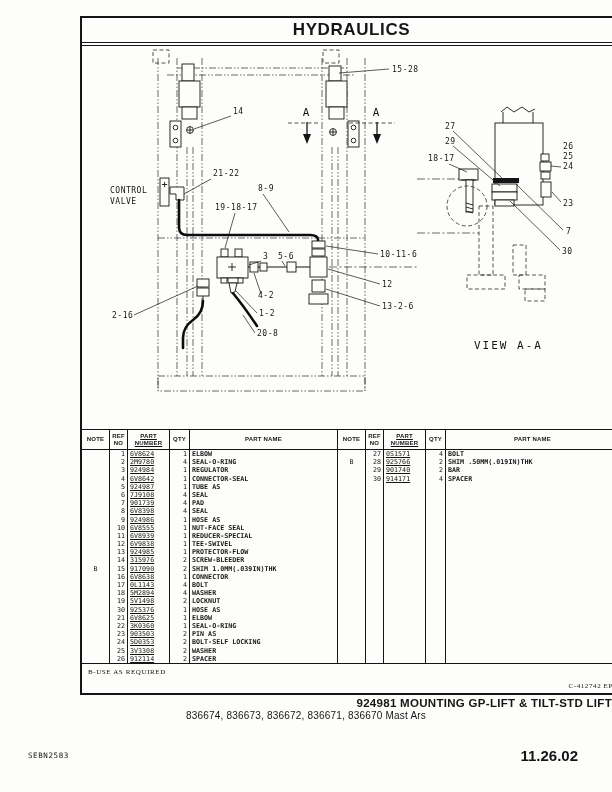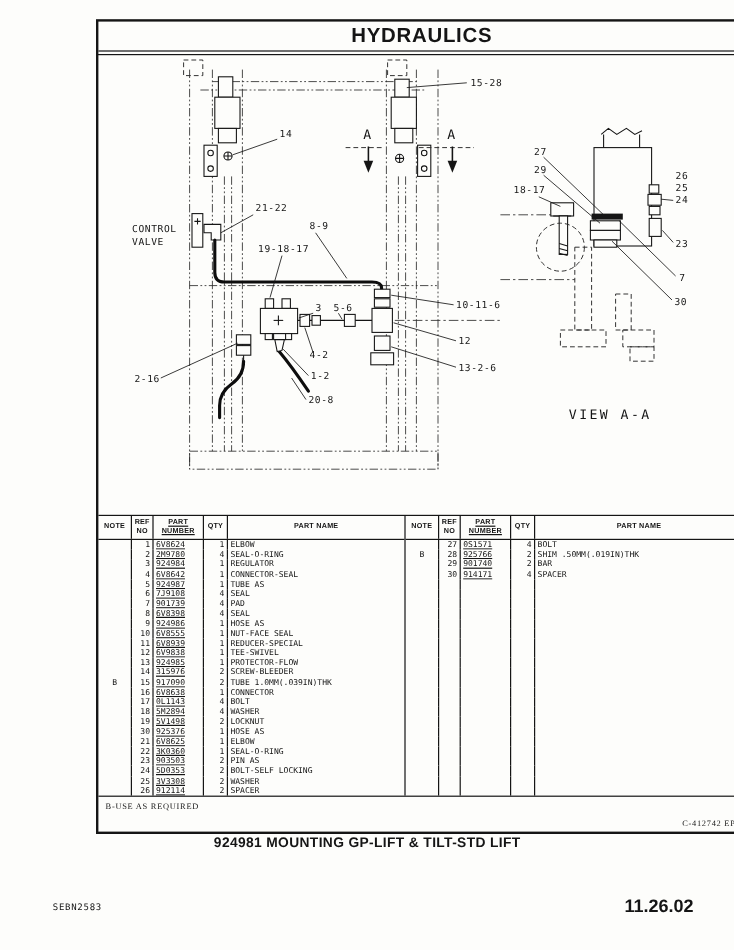--- a/index.html
+++ b/index.html
@@ -31,35 +31,35 @@
   .c-note{width:28px;flex:none;}
   .c-ref{width:18px;flex:none;}
   .c-pn{width:42px;flex:none;text-decoration:underline;}
   .c-qty{width:20px;flex:none;}
   .c-name{flex:1;min-width:0;}
   .tbody{flex:none;}
   .trow{display:flex;height:8.19px;}
   .tcell{box-sizing:border-box;border-right:1px solid #151515;
          font-family:"DejaVu Sans Mono",monospace;font-size:6.7px;line-height:8.3px;
          white-space:nowrap;overflow:hidden;}
-  .trow .tcell:last-child{border-right:none;}
+  .trow .tcell:last-child{border-right:none;font-weight:bold;}
   .a-r{text-align:right;padding-right:2px;}
   .a-l{padding-left:2px;}
   .a-c{text-align:center;}
 
   
   .bottom-band{flex:1;position:relative;font-family:Liberation Serif, serif;}
   .footnote{position:absolute;left:6px;top:4px;font-size:7px;letter-spacing:.6px;}
   .drawing-ref{position:absolute;right:8px;bottom:3px;font-size:7px;letter-spacing:.6px;}
 
   
   .caption{position:absolute;left:0;right:0;top:698px;text-align:center;}
-  .cap1{font-weight:bold;font-size:11.5px;letter-spacing:.3px;line-height:11.5px;}
+  .cap1{font-weight:bold;font-size:11.5px;letter-spacing:.3px;line-height:11.5px;text-align:right;}
   .cap2,.cap3,.cap4{font-size:10px;letter-spacing:.2px;line-height:11px;}
-  .footer-id{position:absolute;left:44px;top:751px;font-size:7.5px;letter-spacing:.6px;
+  .footer-id{position:absolute;left:28px;top:751px;font-size:7.5px;letter-spacing:.6px;
              font-family:"DejaVu Sans Mono",monospace;}
   .footer-date{position:absolute;right:34px;top:747px;font-weight:bold;font-size:15px;}
 
   
   .sl{stroke:#151515;stroke-width:.9;fill:none;}
   .slf{stroke:#151515;stroke-width:.9;fill:#fdfdfb;}
   .cl2{stroke:#2a2a2a;stroke-width:.7;fill:none;stroke-dasharray:7 2 1.5 2 1.5 2;}
   .cl{stroke:#2a2a2a;stroke-width:.7;fill:none;stroke-dasharray:8 2.5 2 2.5;}
   .dsh{stroke:#2a2a2a;stroke-width:.8;fill:none;stroke-dasharray:4 2.5;}
   .hose{stroke:#0d0d0d;stroke-width:2.6;fill:none;stroke-linecap:round;}
@@ -386,21 +386,21 @@
               <div class="tcell c-ref a-r">14</div>
               <div class="tcell c-pn a-l">315976</div>
               <div class="tcell c-qty a-r">2</div>
               <div class="tcell c-name a-l">SCREW-BLEEDER</div>
             </div>
             <div class="trow">
               <div class="tcell c-note a-c">B</div>
               <div class="tcell c-ref a-r">15</div>
               <div class="tcell c-pn a-l">917090</div>
               <div class="tcell c-qty a-r">2</div>
-              <div class="tcell c-name a-l">TUBE 1.0MM(.039IN)THK</div>
+              <div class="tcell c-name a-l">SHIM 1.0MM(.039IN)THK</div>
             </div>
             <div class="trow">
               <div class="tcell c-note a-c"></div>
               <div class="tcell c-ref a-r">16</div>
               <div class="tcell c-pn a-l">6V8638</div>
               <div class="tcell c-qty a-r">1</div>
               <div class="tcell c-name a-l">CONNECTOR</div>
             </div>
             <div class="trow">
               <div class="tcell c-note a-c"></div>
@@ -682,16 +682,17 @@
     </div>
 
     <div class="bottom-band">
       <div class="footnote">B-USE AS REQUIRED</div>
       <div class="drawing-ref">C-412742 EP</div>
     </div>
   </div>
 
   <div class="caption">
     <div class="cap1">924981 MOUNTING GP-LIFT &amp; TILT-STD LIFT</div>
+    <div class="cap3">836674, 836673, 836672, 836671, 836670 Mast Ars</div>
   </div>
   <div class="footer-id">SEBN2583</div>
   <div class="footer-date">11.26.02</div>
 </div>
 
 </body></html>

